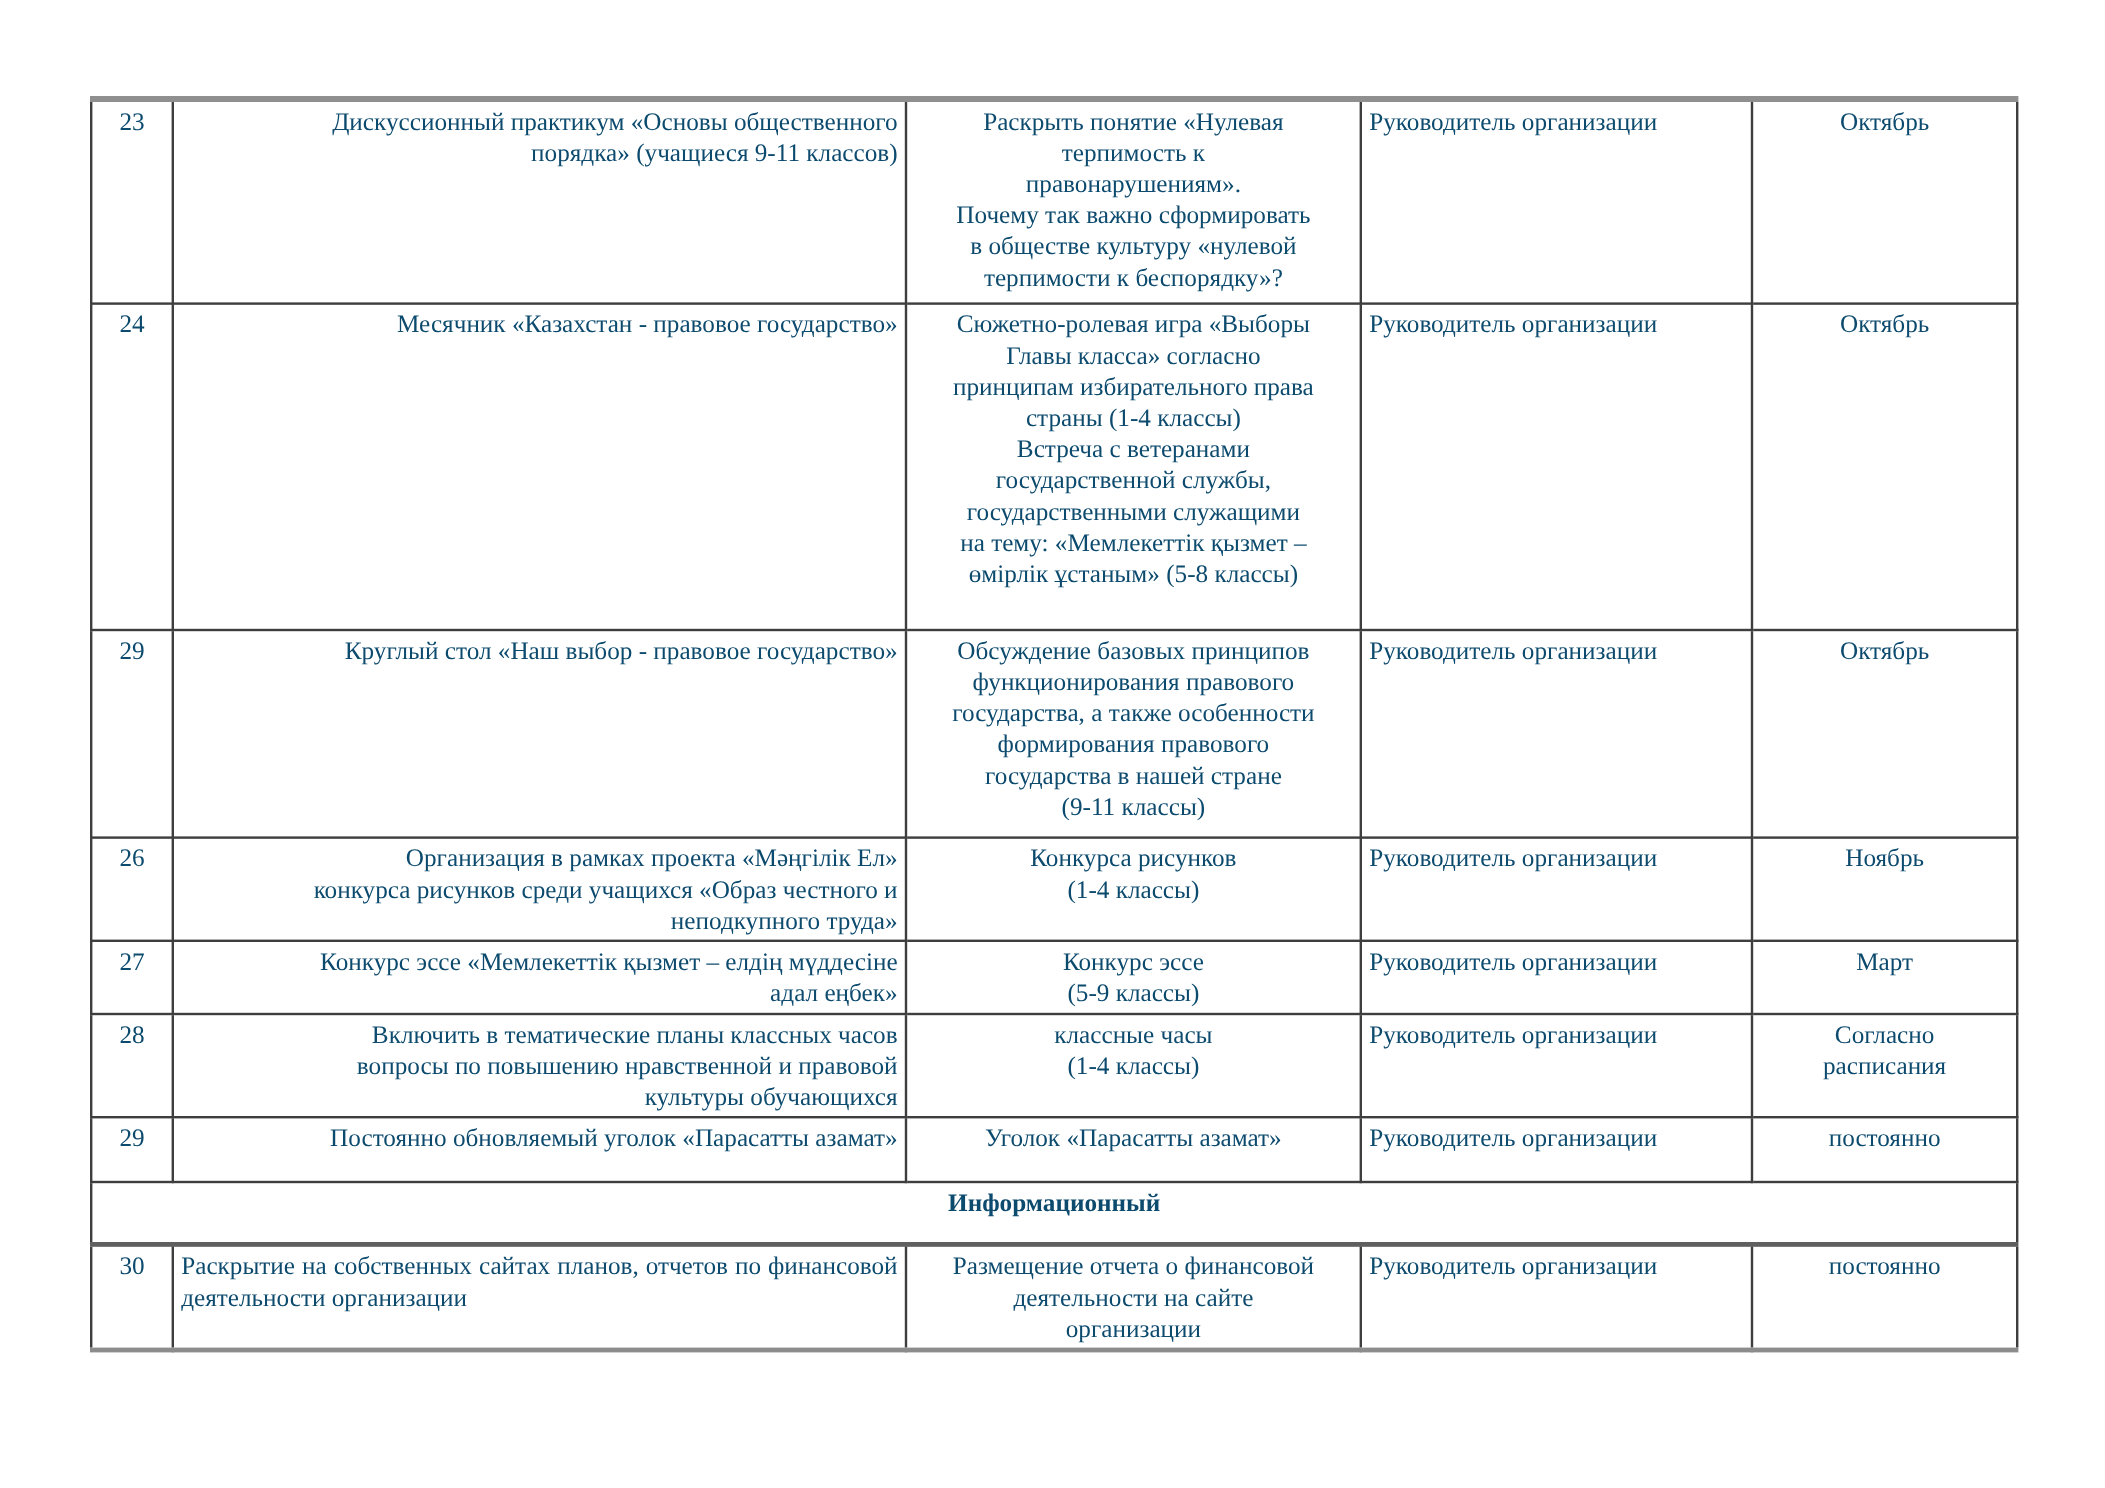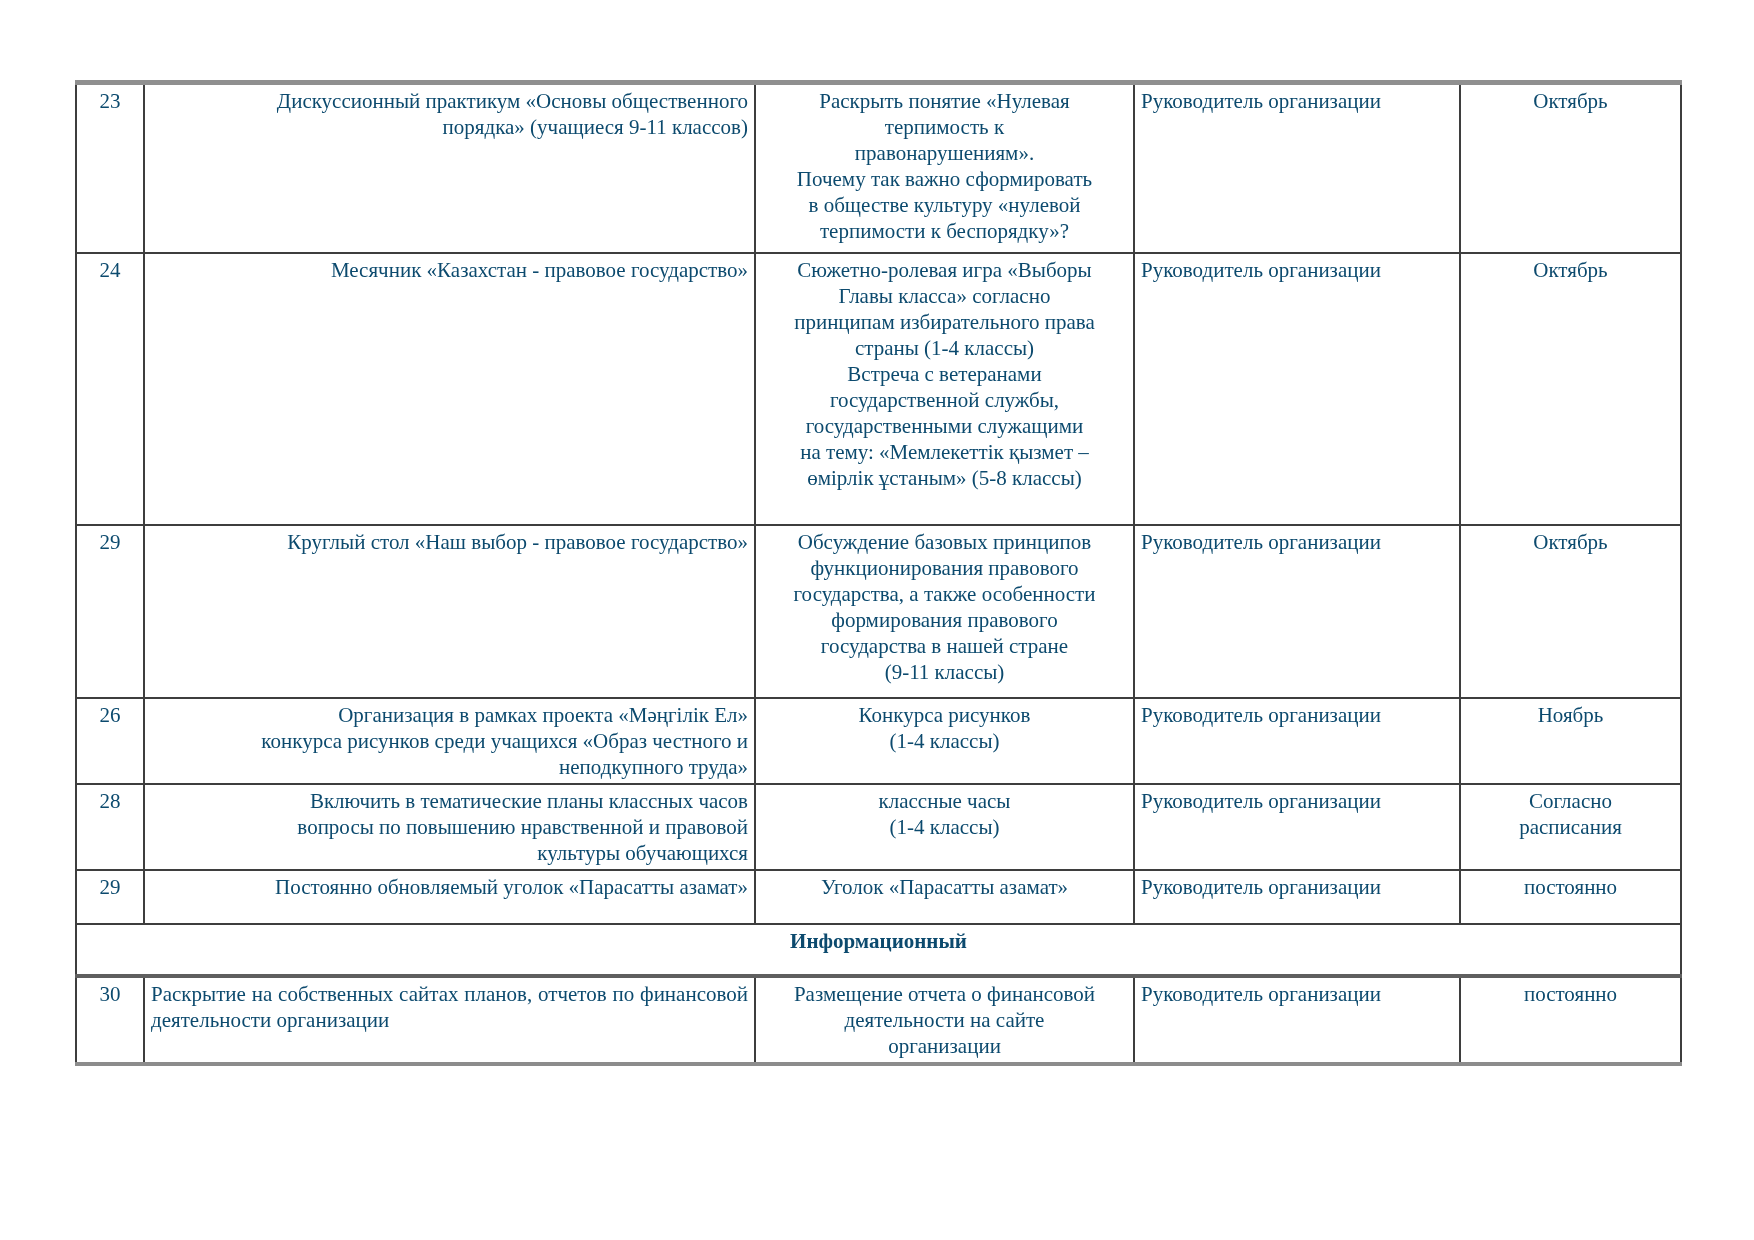--- a/index.html
+++ b/index.html
@@ -113,20 +113,29 @@
       <tr class="r26">
         <td class="num">26</td>
         <td class="act">Организация в рамках проекта «Мәңгілік Ел»
 конкурса рисунков среди учащихся «Образ честного и
 неподкупного труда»</td>
         <td class="desc">Конкурса рисунков
 (1-4 классы)</td>
         <td class="resp">Руководитель организации</td>
         <td class="period">Ноябрь</td>
       </tr>
+      <tr class="r27">
+        <td class="num">27</td>
+        <td class="act">Конкурс эссе «Мемлекеттік қызмет – елдің мүддесіне
+адал еңбек»</td>
+        <td class="desc">Конкурс эссе
+(5-9 классы)</td>
+        <td class="resp">Руководитель организации</td>
+        <td class="period">Март</td>
+      </tr>
       <tr class="r28">
         <td class="num">28</td>
         <td class="act">Включить в тематические планы классных часов
 вопросы по повышению нравственной и правовой
 культуры обучающихся</td>
         <td class="desc">классные часы
 (1-4 классы)</td>
         <td class="resp">Руководитель организации</td>
         <td class="period">Согласно
 расписания</td>

